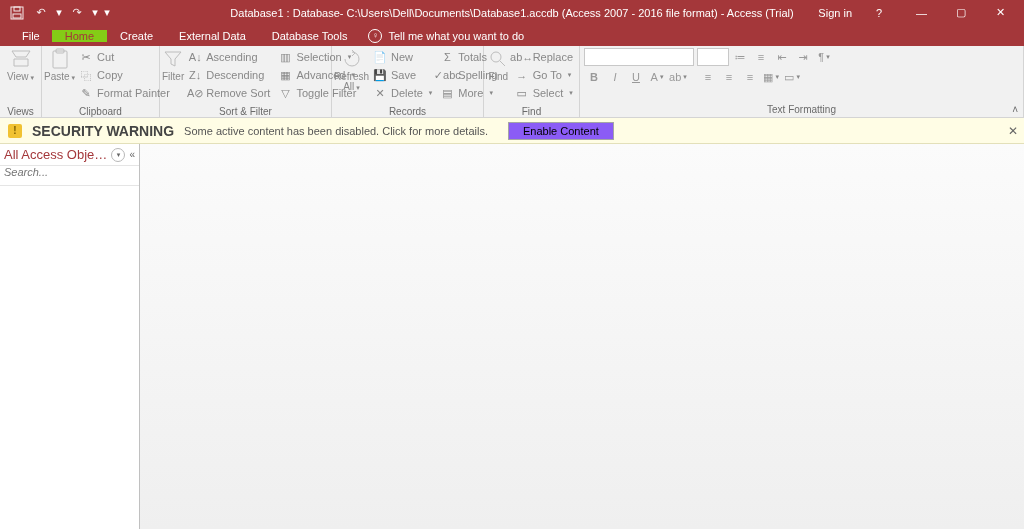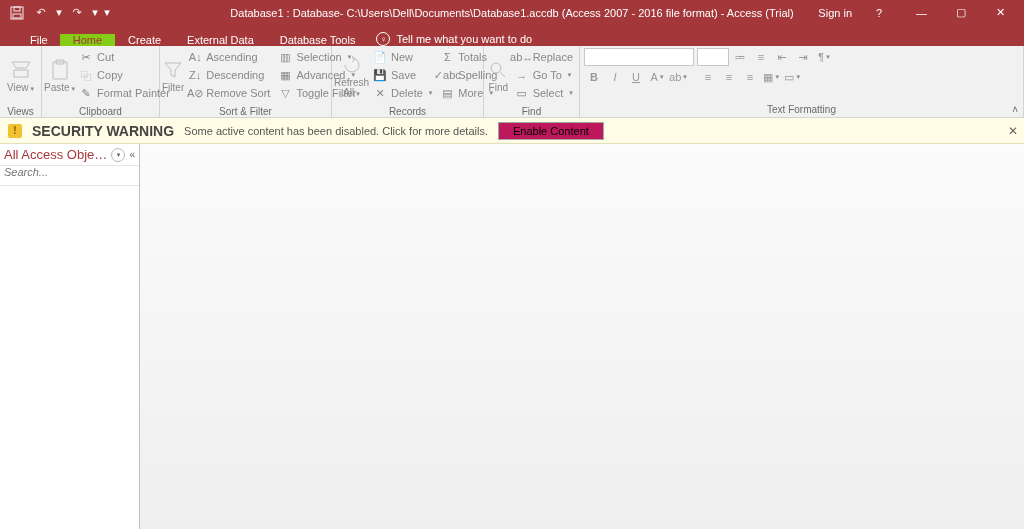--- a/index.html
+++ b/index.html
@@ -5,43 +5,43 @@
 *{margin:0;padding:0;box-sizing:border-box;font-family:"Segoe UI",Arial,sans-serif;font-size:11px;user-select:none}
 body{width:1024px;height:529px;background:#fff;overflow:hidden;display:flex;flex-direction:column}
 .titlebar{height:25px;background:#a4373a;display:flex;align-items:center;color:#fff;position:relative}
 .qat{display:flex;align-items:center;padding:0 6px;gap:2px}
 .qat-btn{width:22px;height:22px;display:flex;align-items:center;justify-content:center;color:#fff;opacity:.9}
 .qat-drop{width:10px;display:flex;align-items:center;justify-content:center}
 .title-text{position:absolute;left:50%;transform:translateX(-50%);font-size:11px;color:#fff;white-space:nowrap}
 .title-right{position:absolute;right:0;display:flex;align-items:center;height:100%}
 .tr-item{height:25px;padding:0 12px;display:flex;align-items:center;color:#fff;font-size:11px}
 .tr-icon{width:40px}
-.tabbar{height:21px;background:#a4373a;display:flex;align-items:flex-end;padding-left:18px}
+.tabbar{height:21px;background:#a4373a;display:flex;align-items:center;padding-left:10px}
 .tab{padding:0 13px;display:flex;align-items:center;color:#fff;font-size:11px;cursor:pointer}
 .tab.active{background:#84cc16;color:#a4373a}
 .tab.first{padding:0 12px}
 .tellme{display:flex;align-items:center;color:#fff;padding-left:8px;gap:6px}
 .tellme-icon{width:14px;height:14px;border:1px solid #fff;border-radius:50%;display:flex;align-items:center;justify-content:center;font-size:8px}
 .ribbon{height:72px;background:#f1f1f1;border-bottom:1px solid #d4d4d4;display:flex;position:relative}
 .ribbon-group{display:flex;flex-direction:column;border-right:1px solid #d4d4d4;min-height:72px}
 .ribbon-group-body{flex:1;display:flex;align-items:flex-start;padding:2px}
 .ribbon-group-label{height:14px;font-size:10px;color:#6a6a6a;text-align:center;padding:0 4px;position:relative}
-.large-btn{display:flex;flex-direction:column;align-items:center;justify-content:center;width:42px;height:56px;gap:2px;color:#888}
+.large-btn{display:flex;flex-direction:column;align-items:center;width:42px;height:56px;gap:2px;color:#888}
 .large-btn .icon{width:22px;height:22px;display:flex;align-items:center;justify-content:center}
 .large-btn .lbl{font-size:10px;text-align:center;line-height:10px}
 .small-btn{height:18px;display:flex;align-items:center;padding:0 4px;gap:4px;color:#888;font-size:11px;white-space:nowrap}
 .small-btn .icon{width:14px;height:14px;display:flex;align-items:center;justify-content:center;flex-shrink:0}
 .vstack{display:flex;flex-direction:column}
 .caret-down::after{content:"▾";font-size:7px;margin-left:2px;color:#888}
 .collapse-ribbon{position:absolute;right:4px;bottom:0;font-size:10px;color:#666;padding:2px}
 .msgbar{height:26px;background:#fffde5;border-bottom:1px solid #e3e0ba;display:flex;align-items:center;padding:0 8px;gap:10px;position:relative}
 .msgbar-icon{width:14px;height:14px;background:#f1c232;border-radius:2px;display:flex;align-items:center;justify-content:center;color:#7b5e00;font-weight:bold;font-size:10px}
 .msgbar-title{font-weight:700;font-size:14px;color:#444}
 .msgbar-text{font-size:11px;color:#555}
-.msgbar-btn{border:1px solid #a5a5a5;background:#be185d;padding:2px 14px;font-size:11px;cursor:pointer}
+.msgbar-btn{border:1px solid #a5a5a5;background:#8b5cf6;padding:2px 14px;font-size:11px;margin-left:10px;cursor:pointer}
 .msgbar-close{position:absolute;right:6px;color:#666;font-size:12px;cursor:pointer}
 .main{flex:1;display:flex;min-height:0}
 .navpane{width:140px;border-right:1px solid #c0c0c0;display:flex;flex-direction:column;background:#fff}
 .navpane-header{height:22px;display:flex;align-items:center;padding:2px 4px;border-bottom:1px solid #e5e5e5;gap:4px}
 .navpane-title{flex:1;color:#a4373a;font-size:13px;font-weight:400;white-space:nowrap;overflow:hidden;text-overflow:ellipsis}
 .navpane-dd{width:14px;height:14px;border:1px solid #b8b8b8;border-radius:50%;display:flex;align-items:center;justify-content:center;font-size:7px;color:#666}
 .navpane-coll{font-size:10px;color:#666}
 .navpane-search{height:20px;border-bottom:1px solid #e5e5e5;display:flex;align-items:flex-start;padding:0 4px}
 .navpane-search input{flex:1;border:none;outline:none;font-style:italic;font-size:11px;color:#666;background:transparent}
 .navpane-search .sicon{color:#2b73c2;font-size:11px}

